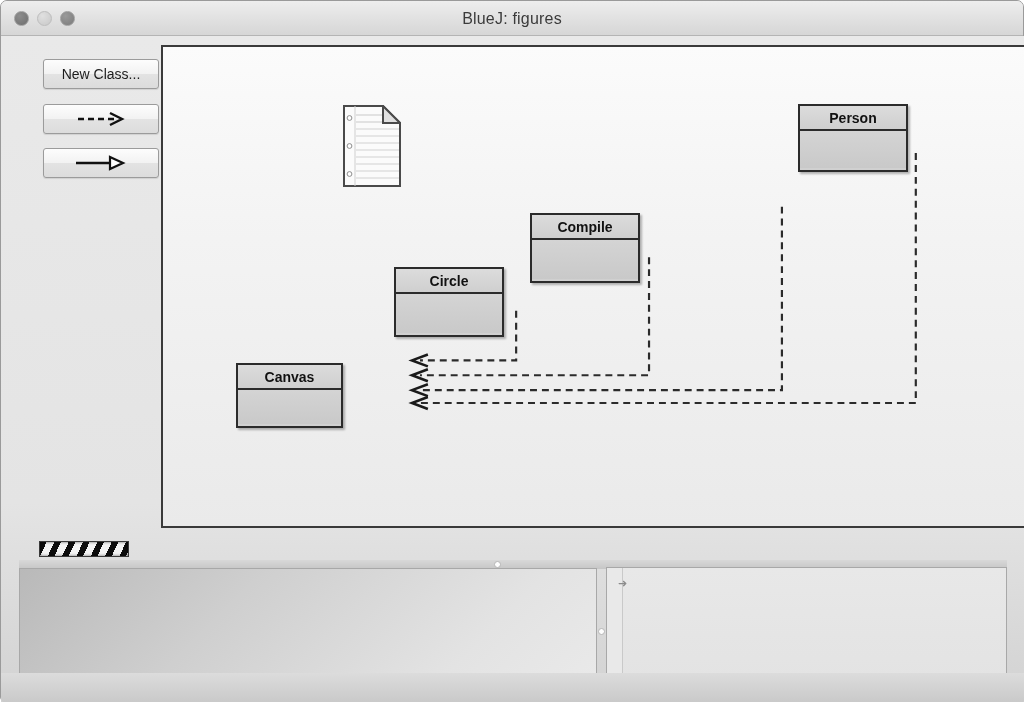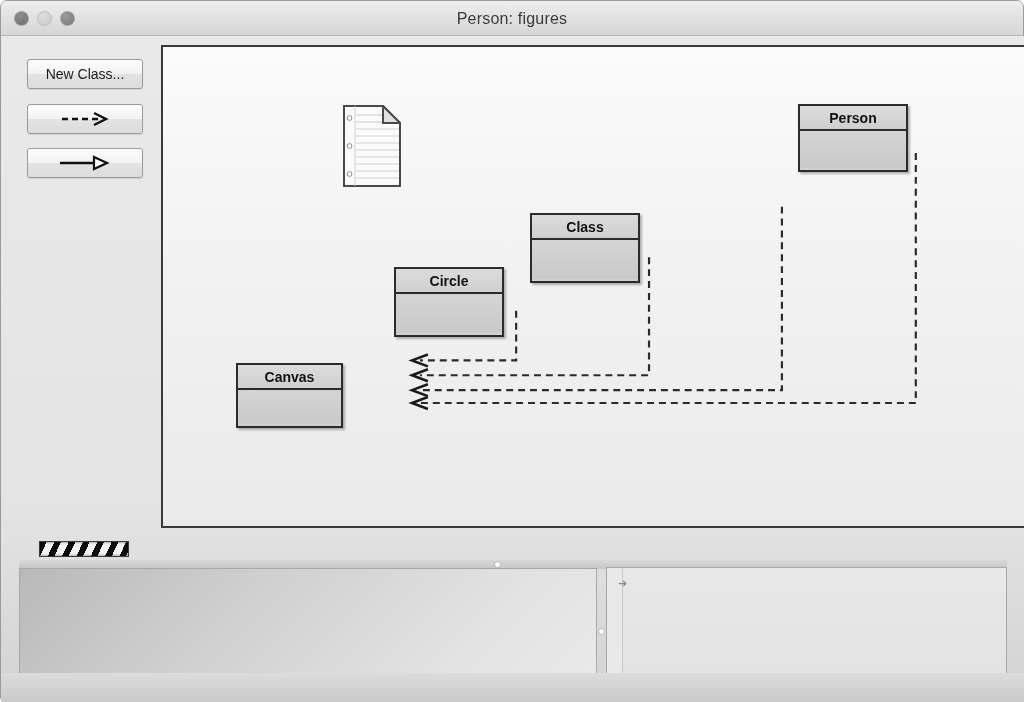--- a/index.html
+++ b/index.html
@@ -60,21 +60,21 @@
   #content-area {
     position: absolute;
     left: 0; top: 35px;
     width: 1024px; height: 667px;
     background: linear-gradient(to bottom, #e9e9e9 0%, #e4e4e4 70%, #d2d2d2 100%);
   }
 
   
   #toolbar {
     position: absolute;
-    left: 0; top: 0;
+    left: 16px; top: 0;
     width: 160px; height: 487px; padding-left: 28px;
   }
   .tool-button {
     position: absolute;
     left: 26px;
     width: 116px; height: 30px;
     background: linear-gradient(to bottom, #fdfdfd 0%, #f2f2f2 50%, #e3e3e3 51%, #dcdcdc 100%);
     border: 1px solid #9b9b9b;
     border-radius: 3px;
     font-size: 14px;
@@ -216,21 +216,21 @@
 <body>
 
 <div id="app-window">
 
   <div id="title-bar">
     <div id="traffic-lights">
       <div class="traffic-light tl-close"></div>
       <div class="traffic-light tl-min"></div>
       <div class="traffic-light tl-max"></div>
     </div>
-    <div id="window-title">Person:  figures</div>
+    <div id="window-title">BlueJ:  figures</div>
   </div>
 
   <div id="content-area">
 
     <div id="toolbar">
 
       <div class="tool-button" id="btn-new-class">
         <span>New Class...</span>
       </div>
 
@@ -292,21 +292,21 @@
         </g>
       </svg>
 
       <div class="class-box" style="left:635px; top:57px; width:110px; height:68px;">
         <div class="cb-header">Person</div>
         <div class="cb-body"></div>
       </div>
 
 
       <div class="class-box" style="left:367px; top:166px; width:110px; height:70px;">
-        <div class="cb-header">Class</div>
+        <div class="cb-header">Compile</div>
         <div class="cb-body"></div>
       </div>
 
       <div class="class-box" style="left:231px; top:220px; width:110px; height:70px;">
         <div class="cb-header">Circle</div>
         <div class="cb-body"></div>
       </div>
 
       <div class="class-box" style="left:73px; top:316px; width:107px; height:65px;">
         <div class="cb-header">Canvas</div>

